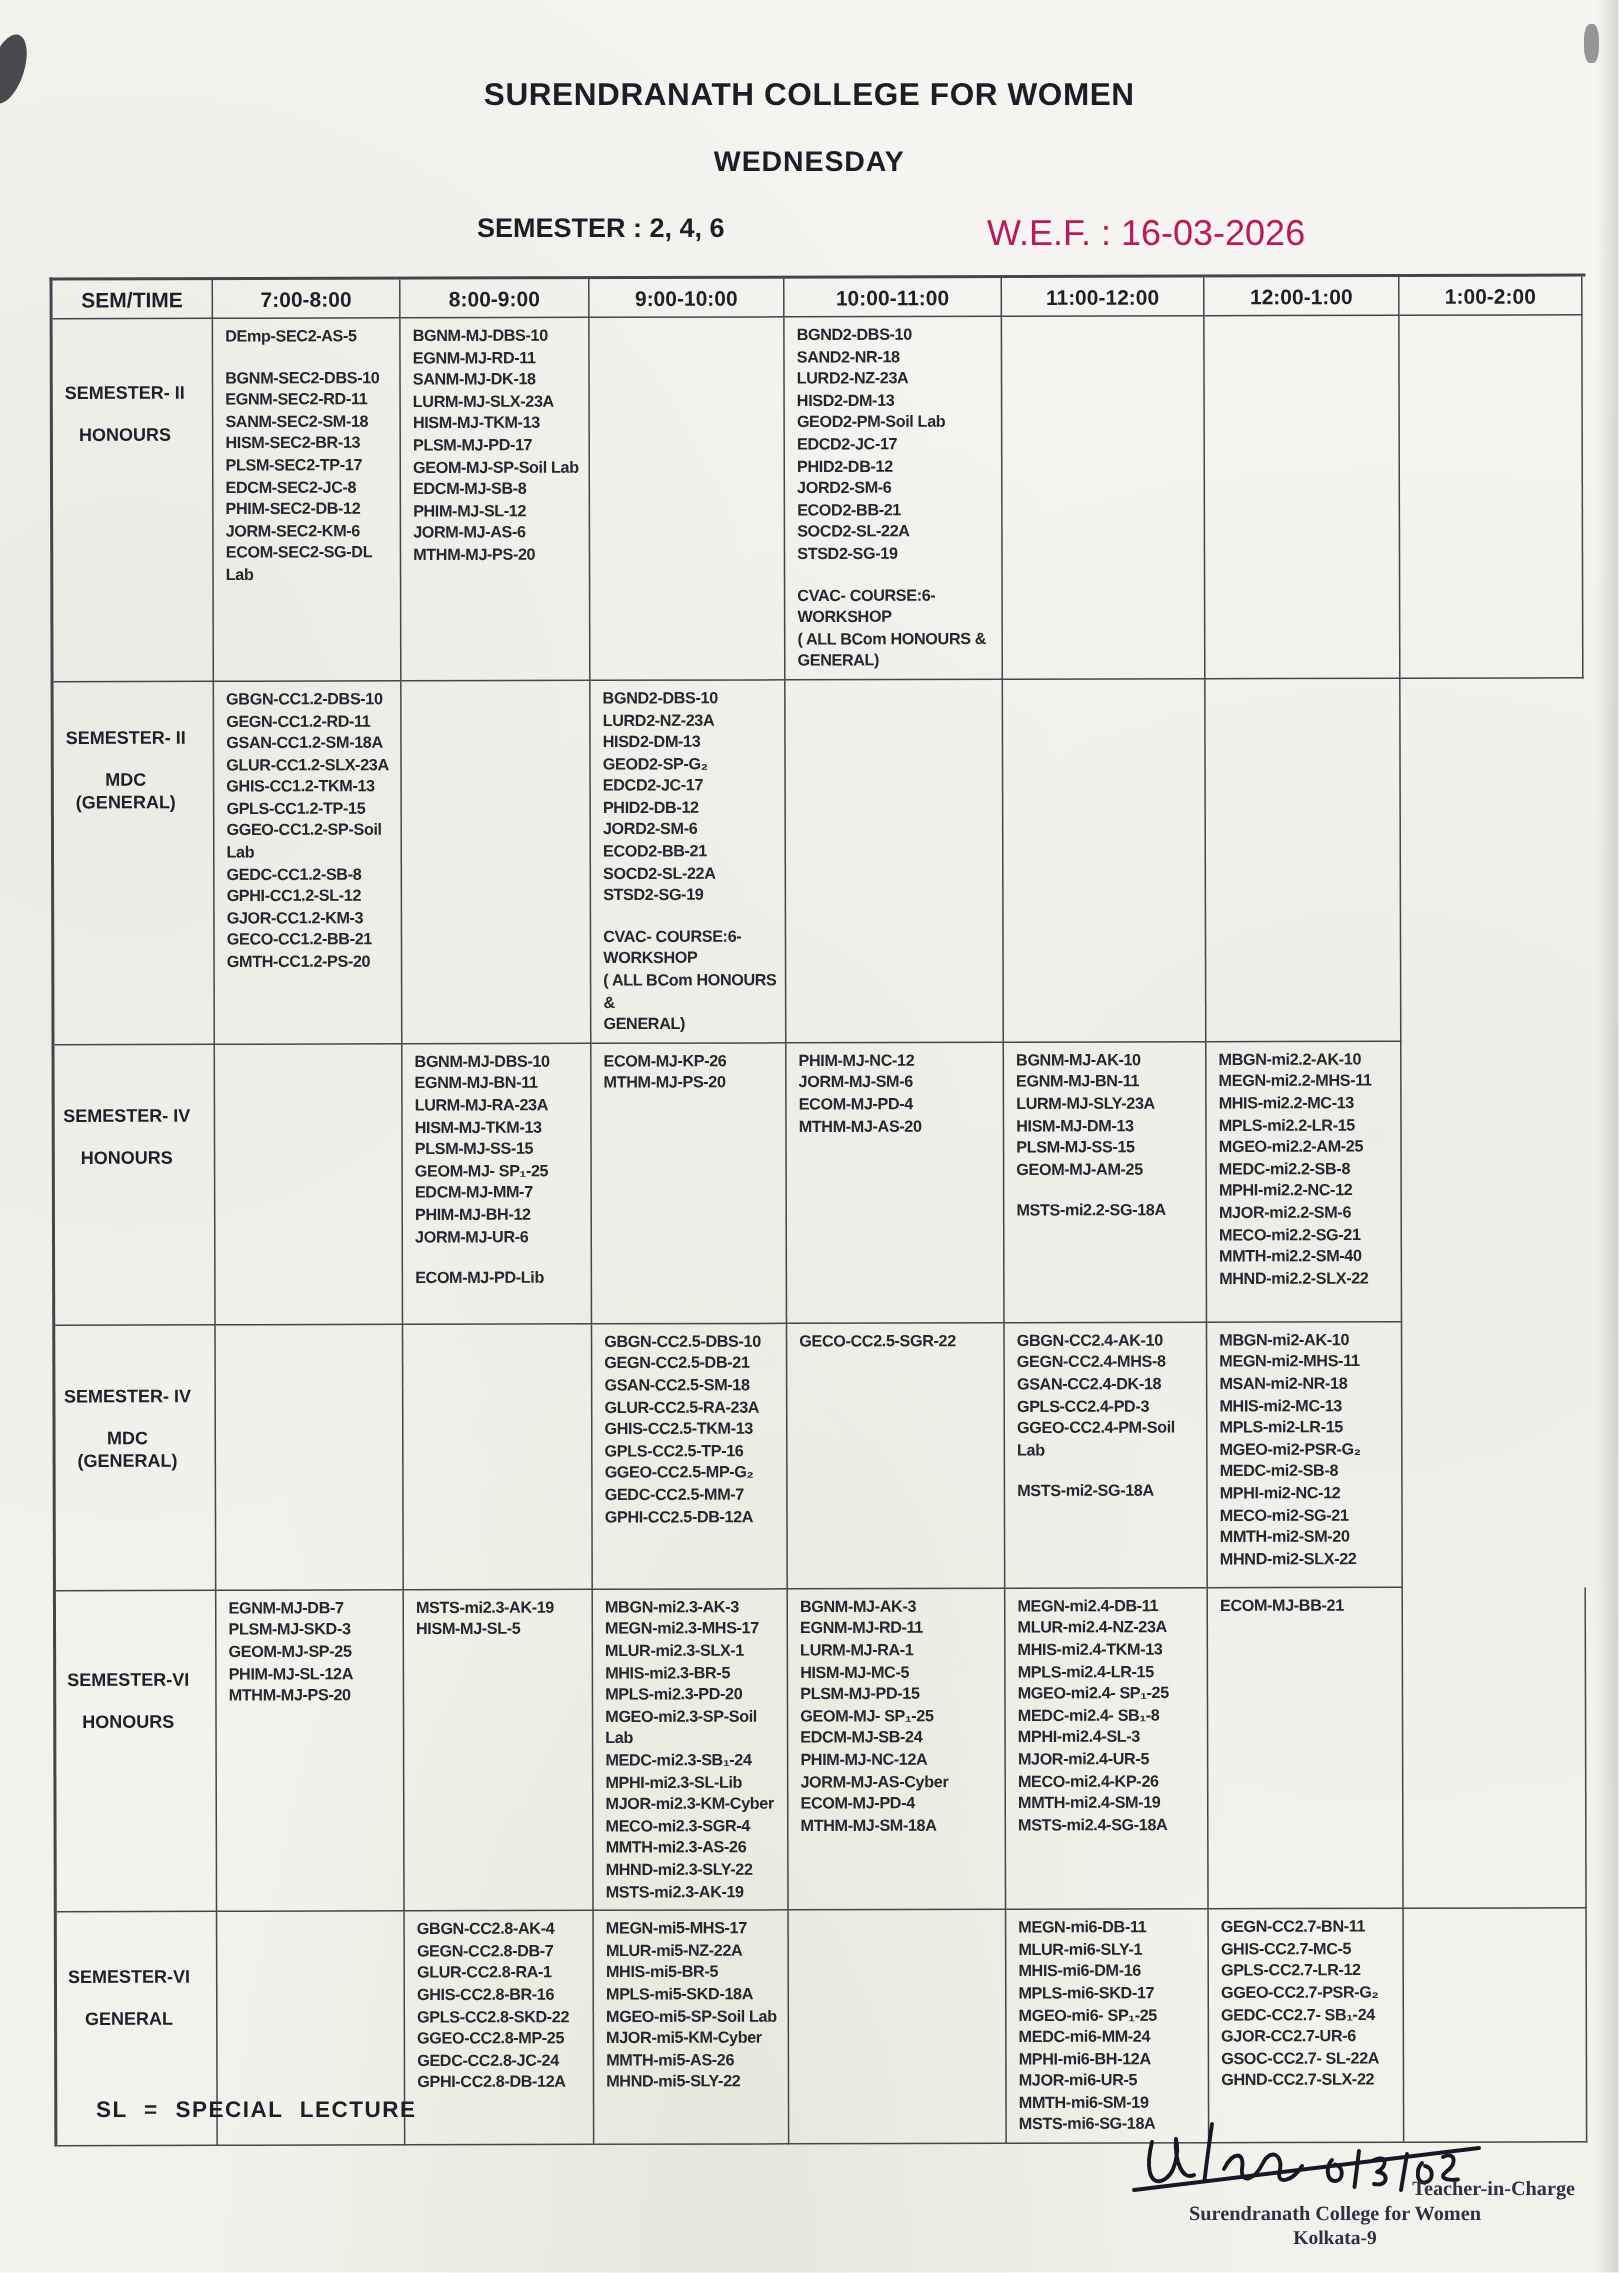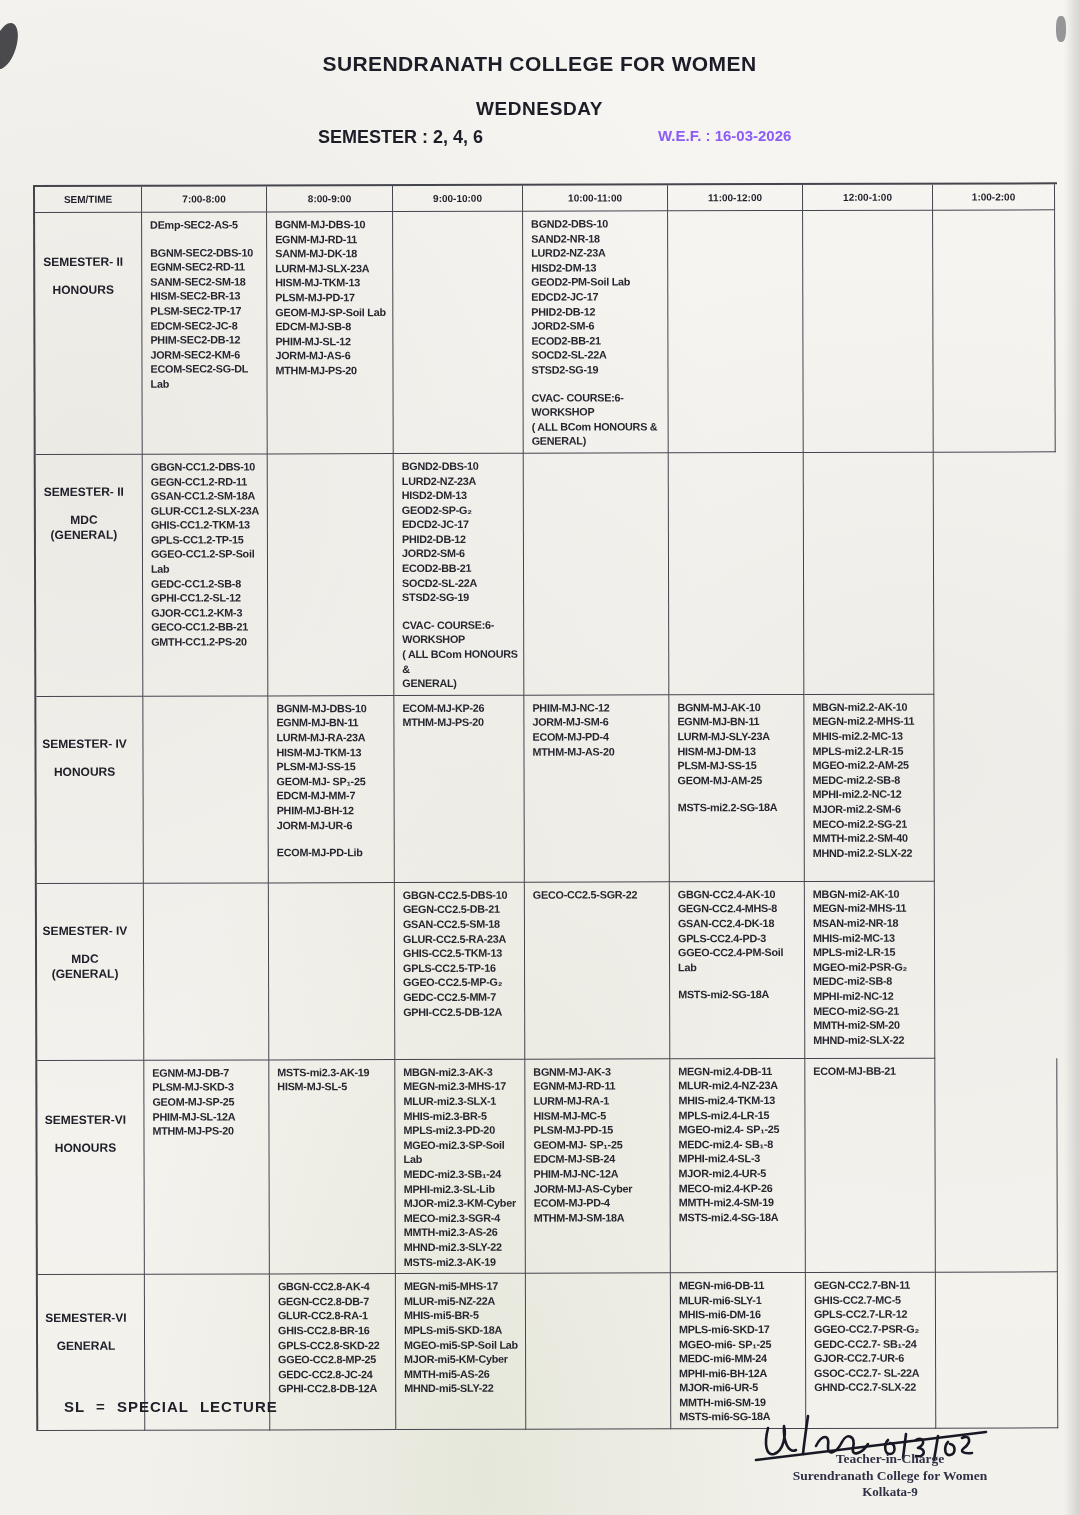--- a/index.html
+++ b/index.html
@@ -16,45 +16,45 @@
   .artifact{position:absolute;pointer-events:none;}
   .blotch-tl{left:-6px;top:22px;width:22px;height:48px;background:#2b2b30;border-radius:50%;transform:rotate(18deg);opacity:.85;}
   .mark-tr{left:1056px;top:16px;width:10px;height:26px;background:#55555c;border-radius:40%;opacity:.6;}
   .edge-r{left:1064px;top:0;width:15px;height:1515px;background:linear-gradient(90deg,transparent,rgba(120,120,125,.25));}
 
   .doc-header{position:absolute;left:0;top:0;width:1079px;}
   .college-title{position:absolute;top:52px;left:0;width:1079px;text-align:center;
     font-size:21px;font-weight:bold;letter-spacing:.4px;color:#1d1d28;}
   .day-title{position:absolute;top:98px;left:0;width:1079px;text-align:center;
     font-size:19px;font-weight:bold;letter-spacing:.6px;color:#1d1d28;}
-  .sem-line{position:absolute;top:127px;left:0;width:874px;height:24px;}
+  .sem-line{position:absolute;top:142px;left:0;width:874px;height:24px;}
   .sem-label{position:absolute;left:318px;top:0;font-size:18px;font-weight:bold;color:#1d1d28;}
-  .wef-label{position:absolute;left:658px;top:0;font-size:15px;font-weight:bold;color:#8b5cf6;}
+  .wef-label{position:absolute;left:658px;top:0;font-size:24px;font-weight:normal;color:#be185d;}
 
   .ttable{position:absolute;left:33px;top:185px;width:1022px;
     border-top:2px solid #45454e;border-left:2px solid #45454e;
     transform:rotate(-0.15deg);transform-origin:top left;}
   .trow{display:grid;grid-template-columns:107px 125px 126px 130px 145px 135px 130px 122px;}
   .cell{border-right:1.6px solid #45454e;border-bottom:1.6px solid #45454e;
     padding:5px 3px 4px 8px;box-sizing:border-box;overflow:hidden;}
   .head-row .cell{display:flex;align-items:center;justify-content:center;
-    padding:4px 2px;min-height:26px;font-size:10px;font-weight:bold;color:#1f1f2a;}
+    padding:4px 2px;min-height:26px;font-size:14px;font-weight:bold;color:#1f1f2a;}
   .cell.label{text-align:center;padding-left:2px;padding-right:12px;}
   .line{font-size:10.8px;font-weight:bold;line-height:14.6px;letter-spacing:-0.25px;color:#26262f;}
   .cell.label .line{font-size:12px;letter-spacing:0;line-height:15px;color:#20202b;}
   .line.blank{min-height:13px;}
 
   .footer-note{position:absolute;left:64px;top:1398px;font-size:15px;font-weight:bold;
     letter-spacing:1px;color:#1f1f2a;word-spacing:6px;}
 
   .signature-block{position:absolute;left:730px;top:1412px;width:320px;height:100px;}
   .sig-svg{position:absolute;left:20px;top:-2px;}
   .stamp{position:absolute;left:0;top:38px;width:320px;text-align:center;
     font-family:"Liberation Serif", serif;font-weight:bold;color:#303045;}
-  .stamp .s1{font-size:13.5px;line-height:17px;}
+  .stamp .s1{font-size:13.5px;line-height:17px;text-align:right;}
   .stamp .s2{font-size:13.5px;line-height:17px;}
   .stamp .s3{font-size:13px;line-height:16px;}
 </style>
 </head>
 <body>
 
 <div class="artifact blotch-tl"></div>
 <div class="artifact mark-tr"></div>
 <div class="artifact edge-r"></div>
 

